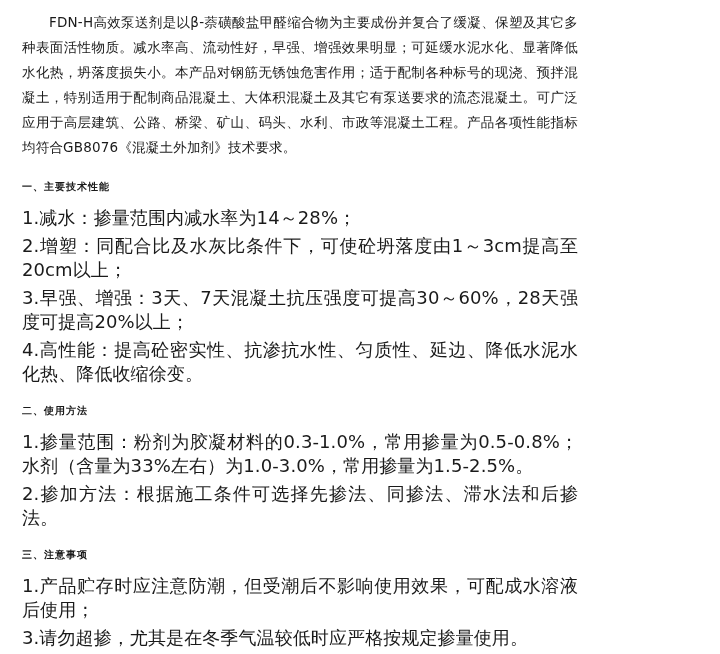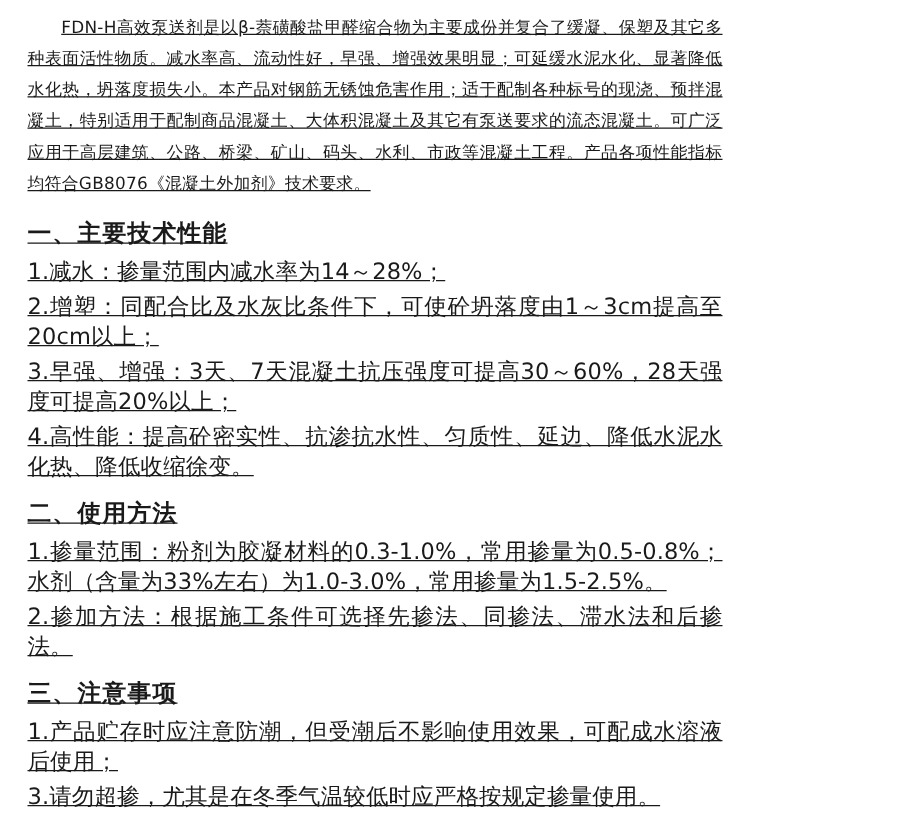--- a/index.html
+++ b/index.html
@@ -13,33 +13,32 @@
     font-family: "DejaVu Sans", "Liberation Sans", sans-serif;
     color: #1a1a1a;
     overflow: hidden;
   }
   .page {
     width: 600px;
     height: 654px;
     box-sizing: border-box;
     padding: 10px 22px 0 22px;
     position: relative;
-    text-decoration: underline;
   }
   .intro {
     font-size: 13.5px;
     line-height: 25px;
     text-align: justify;
     text-justify: inter-ideograph;
     text-indent: 2em;
     margin: 0 0 16px 0;
     letter-spacing: 0.2px;
   }
   .section-title {
-    font-size: 19px;
+    font-size: 10px;
     font-weight: bold;
     line-height: 22px;
     margin: 14px 0 8px 0;
     letter-spacing: 1px;
   }
   .item {
     font-size: 18px;
     line-height: 24px;
     margin: 0 0 4px 0;
     text-align: justify;

